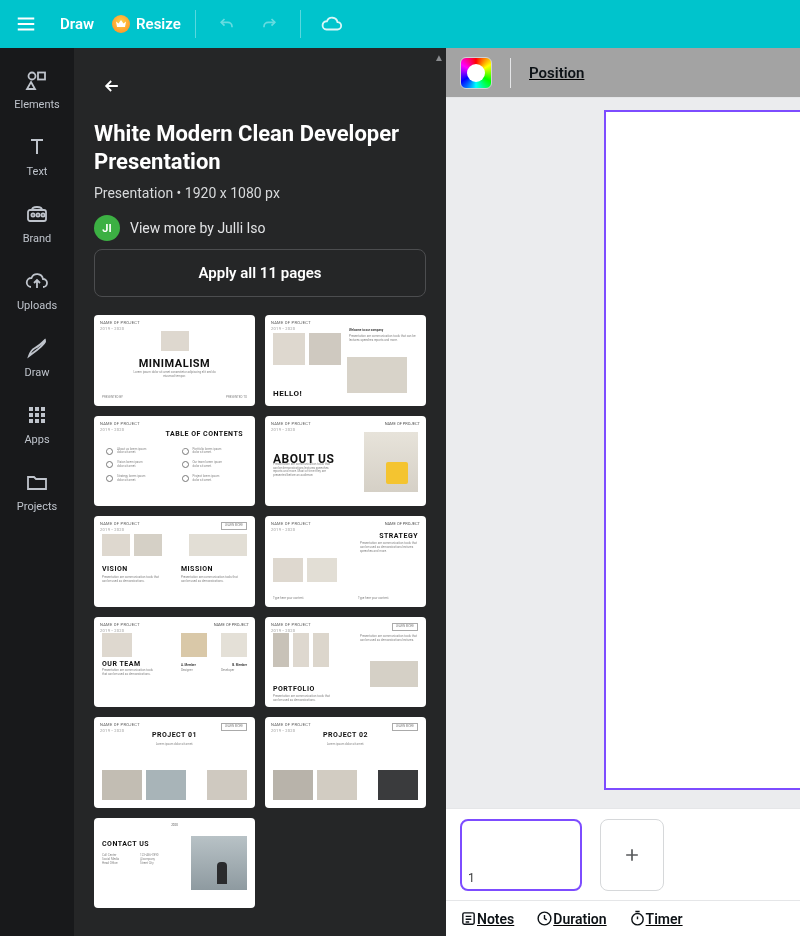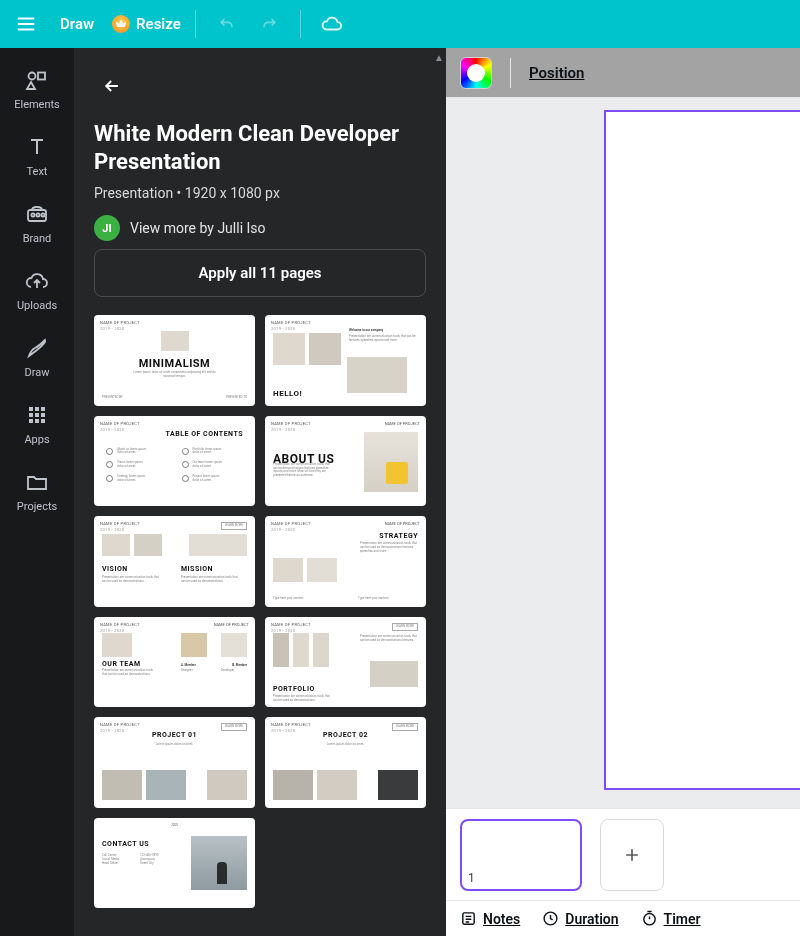--- a/index.html
+++ b/index.html
@@ -63,21 +63,21 @@
 
   .stage { flex:1; background:#ebecee; position:relative; overflow:hidden; }
   .slide-canvas { position:absolute; top:14px; left:160px; right:-300px; bottom:20px; background:#fff; outline:2px solid #7d4cff; }
 
   .page-strip { height:92px; border-top:1px solid #e5e6e8; background:#fff; display:flex; align-items:center; padding:0 14px; gap:18px; }
   .page-thumb { width:122px; height:72px; border:2px solid #7d4cff; border-radius:8px; background:#fff; position:relative; cursor:pointer; }
   .page-thumb .num { position:absolute; left:6px; bottom:4px; font-size:12px; color:#3a3b3d; }
   .add-page { width:64px; height:72px; border:1px solid #d6d8da; border-radius:8px; display:flex; align-items:center; justify-content:center; color:#585a5c; font-size:22px; cursor:pointer; }
 
   .bottom-bar { height:36px; background:#fff; border-top:1px solid #e5e6e8; display:flex; align-items:center; gap:22px; padding:0 14px; font-size:14px; color:#0d1216; }
-  .bb-item { display:flex; align-items:center; gap:6px; cursor:pointer; font-weight:600; }
+  .bb-item { display:flex; align-items:center; cursor:pointer; font-weight:600; }
   .bb-item svg { width:17px; height:17px; }
 </style>
 </head>
 <body>
 
 <div class="topbar">
   <div class="ham">
     <svg width="22" height="22" viewBox="0 0 24 24" fill="none" stroke="#fff" stroke-width="2.4">
         <path d="M3 6h18M3 12h18M3 18h18"></path>
       </svg>

